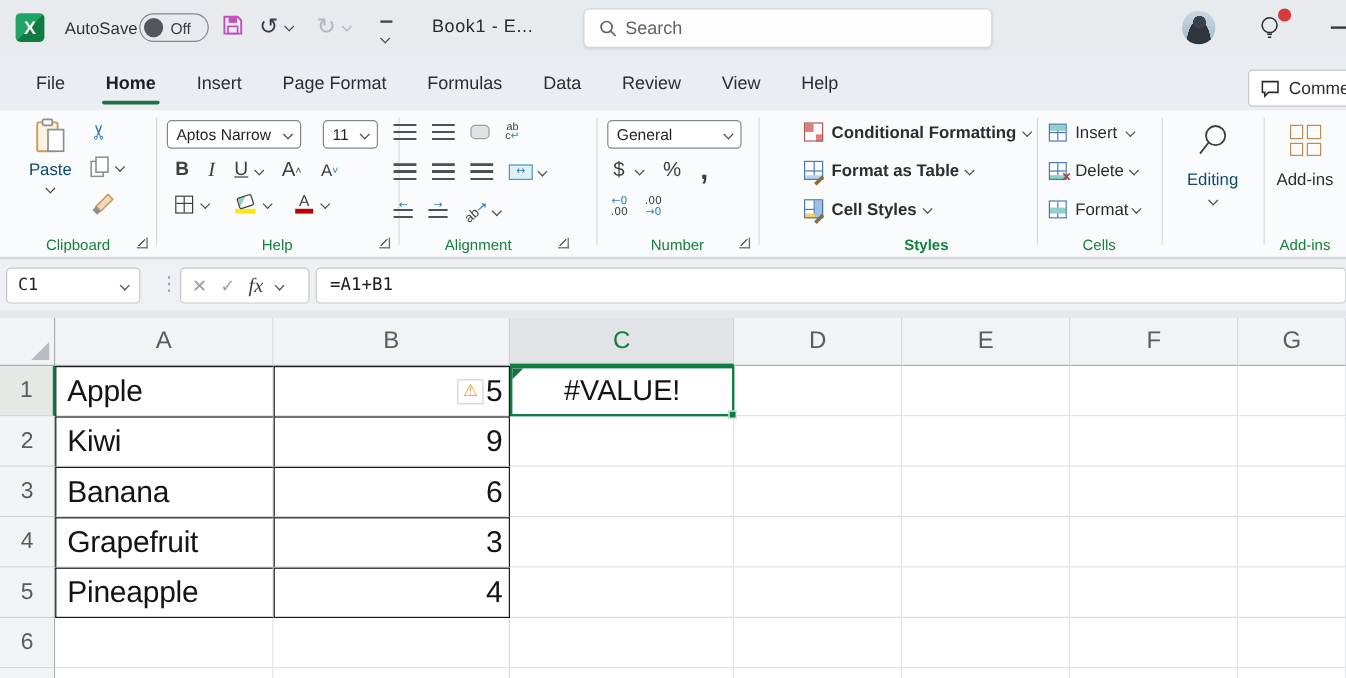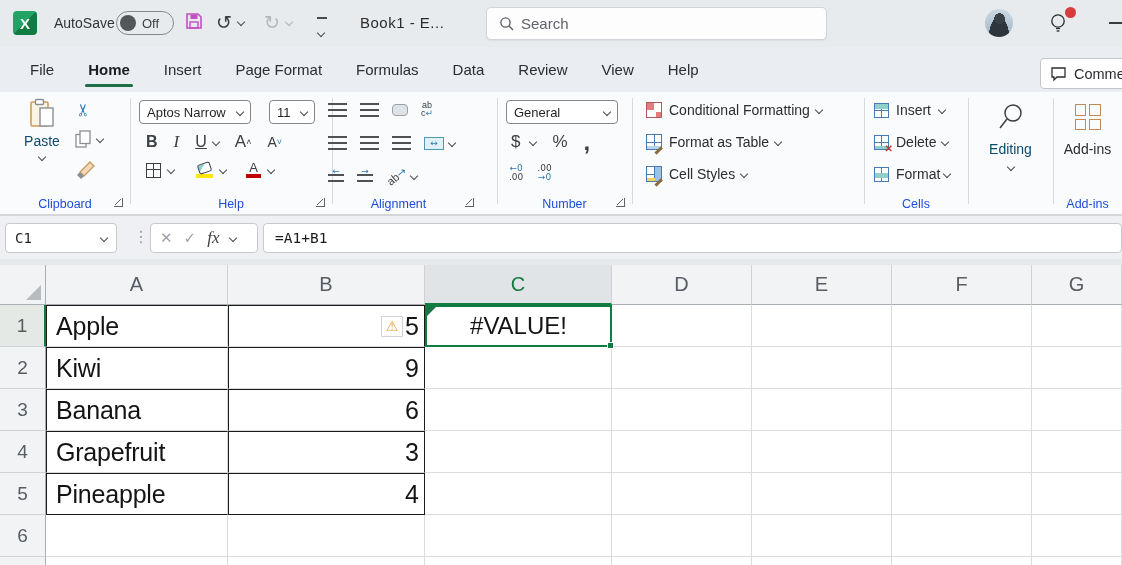--- a/index.html
+++ b/index.html
@@ -50,21 +50,21 @@
     border-radius:2px; background:#1d7044; }
   .comments-btn { position:absolute; left:1040px; top:58px; height:31px; width:110px; background:#fff;
     border:1px solid #c3c6ca; border-radius:4px; display:flex; align-items:center; gap:7px;
     padding-left:9px; font-size:14.5px; color:#2b2d30; overflow:hidden; }
 
   
   #ribbon { position:absolute; left:0; top:92px; width:1122px; height:123px; background:#fafbfd;
     border-bottom:1px solid #d4d7da; }
   .vsep { position:absolute; top:6px; height:106px; width:1px; background:#d8dbde; }
   .group { position:absolute; top:0; height:123px; }
-  .glabel { position:absolute; bottom:4px; left:0; width:100%; text-align:center; font-size:12.5px; color:#1d4ed8; }
+  .glabel { position:absolute; bottom:4px; left:0; width:100%; text-align:center; font-size:12.5px; color:#15803d; }
   .lnch { position:absolute; right:7px; bottom:8px; width:9px; height:9px;
     border-right:1.4px solid #5f6368; border-bottom:1.4px solid #5f6368; }
   .lnch::before { content:""; position:absolute; left:1px; top:1px; width:6px; height:6px;
     background:linear-gradient(135deg,transparent 44%,#5f6368 44% 58%,transparent 58%); }
   .rrow { position:absolute; display:flex; align-items:center; }
   .combo { background:#fff; border:1px solid #83878c; border-radius:4px; height:24px;
     display:flex; align-items:center; font-size:13px; color:#1f2124; padding:0 7px; justify-content:space-between; }
   .ibtn { display:flex; align-items:center; justify-content:center; color:#3c4043; }
   .selbox { background:#dfe3e6; border:1px solid #9aa0a6; border-radius:4px; padding:5px 7px; }
   .al { width:19px; height:14px;
@@ -345,40 +345,41 @@
     </div>
     <div class="rrow" style="left:12px; top:72px; gap:14px;">
       <span class="twoLine g"><span class="teal">←0</span><br><span>.00</span></span>
       <span class="twoLine g"><span>.00</span><br><span class="teal">→0</span></span>
     </div>
     <div class="glabel">Number</div>
     <span class="lnch"></span>
   </div>
   <div class="vsep" style="left:632px;"></div>
 
-  <div class="group" style="left:632px; width:232px;">
+  <div class="group" style="left:656px; width:232px;font-weight:bold;">
     <div class="rrow" style="left:14px; top:10px;">
       <span class="ic-cf"></span>
       <span class="ribbon-label">Conditional Formatting</span>
       <span class="cv" style="margin-left:6px;"></span>
     </div>
     <div class="rrow" style="left:14px; top:42px;">
       <span class="ic-fat">
           <span class="pencil"></span>
         </span>
       <span class="ribbon-label">Format as Table</span>
       <span class="cv" style="margin-left:6px;"></span>
     </div>
     <div class="rrow" style="left:14px; top:74px;">
       <span class="ic-cs">
           <span class="pencil"></span>
         </span>
       <span class="ribbon-label">Cell Styles</span>
       <span class="cv" style="margin-left:6px;"></span>
     </div>
+    <div class="glabel">Styles</div>
   </div>
   <div class="vsep" style="left:864px;"></div>
 
   <div class="group" style="left:864px; width:104px;">
     <div class="rrow" style="left:10px; top:10px;">
       <span class="ic-cells"></span>
       <span class="ribbon-label">Insert</span>
       <span class="cv" style="margin-left:8px;"></span>
     </div>
     <div class="rrow" style="left:10px; top:42px;">

